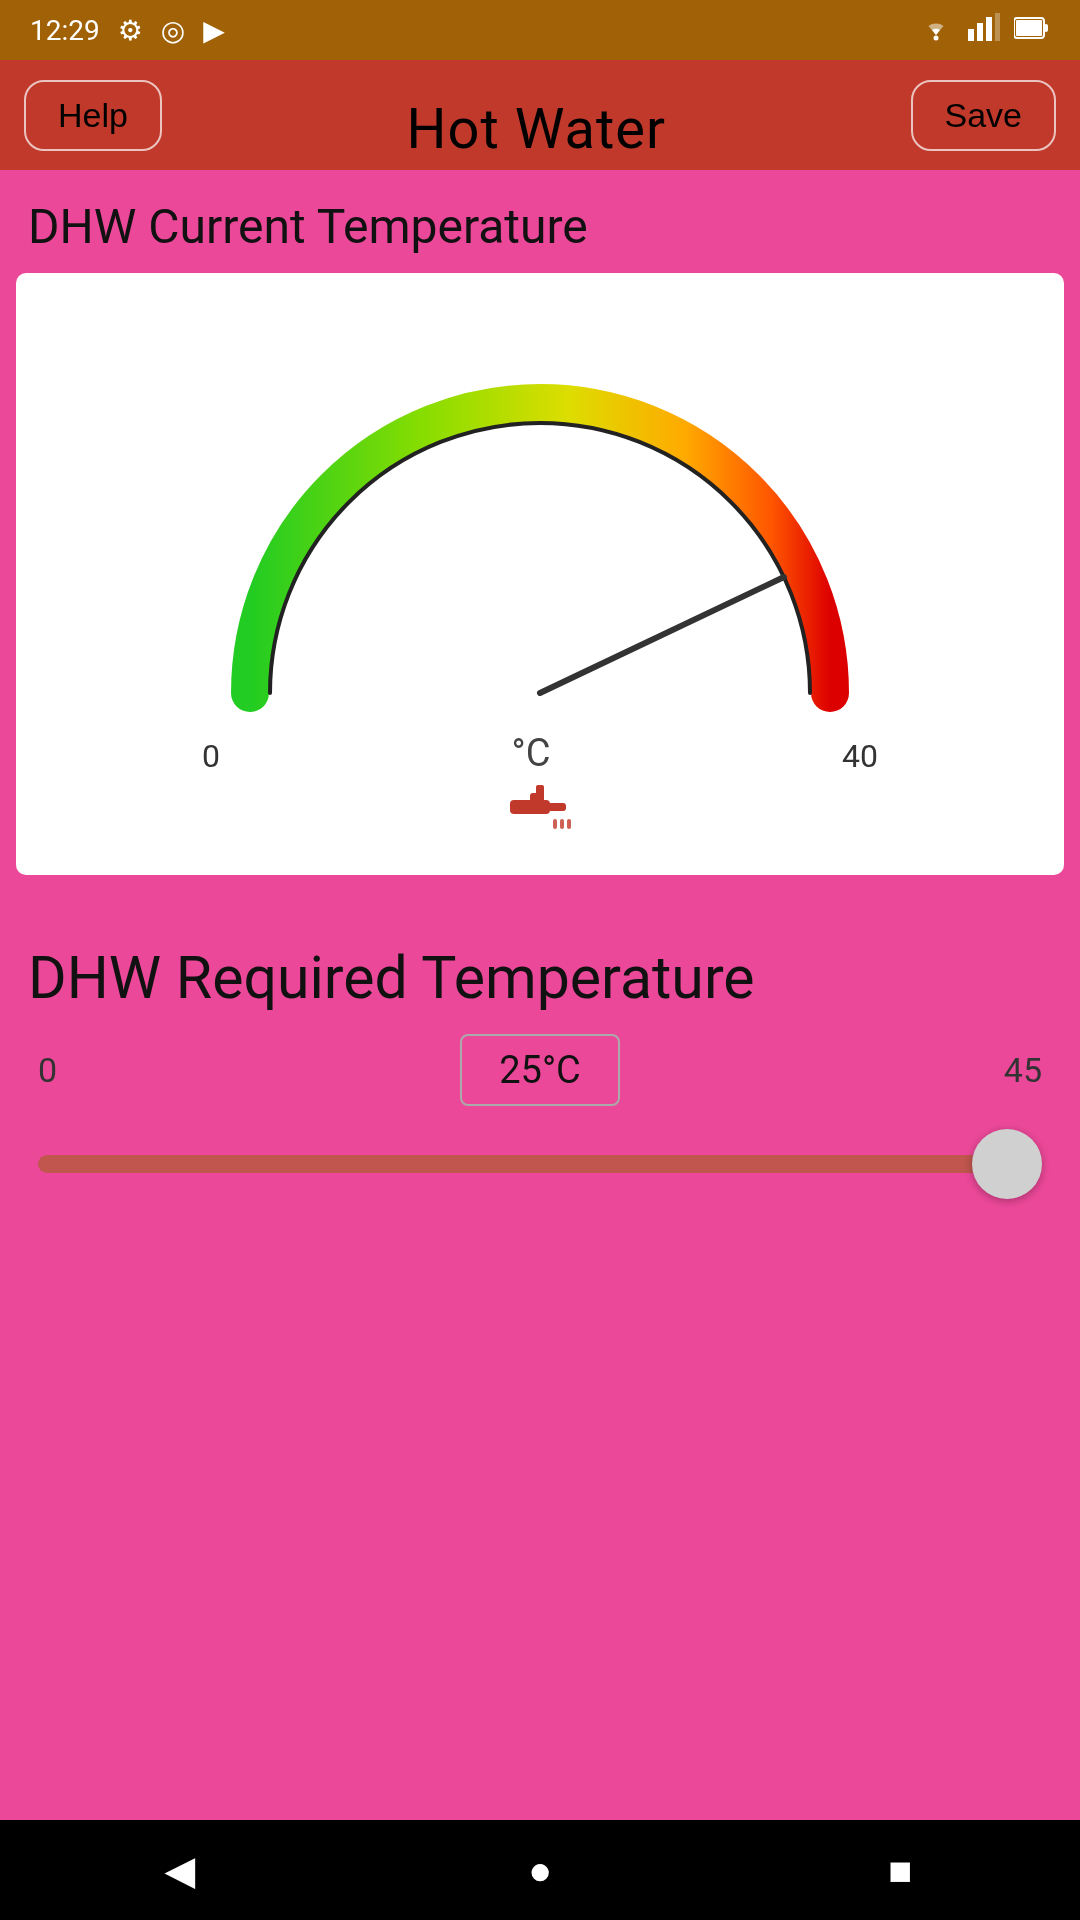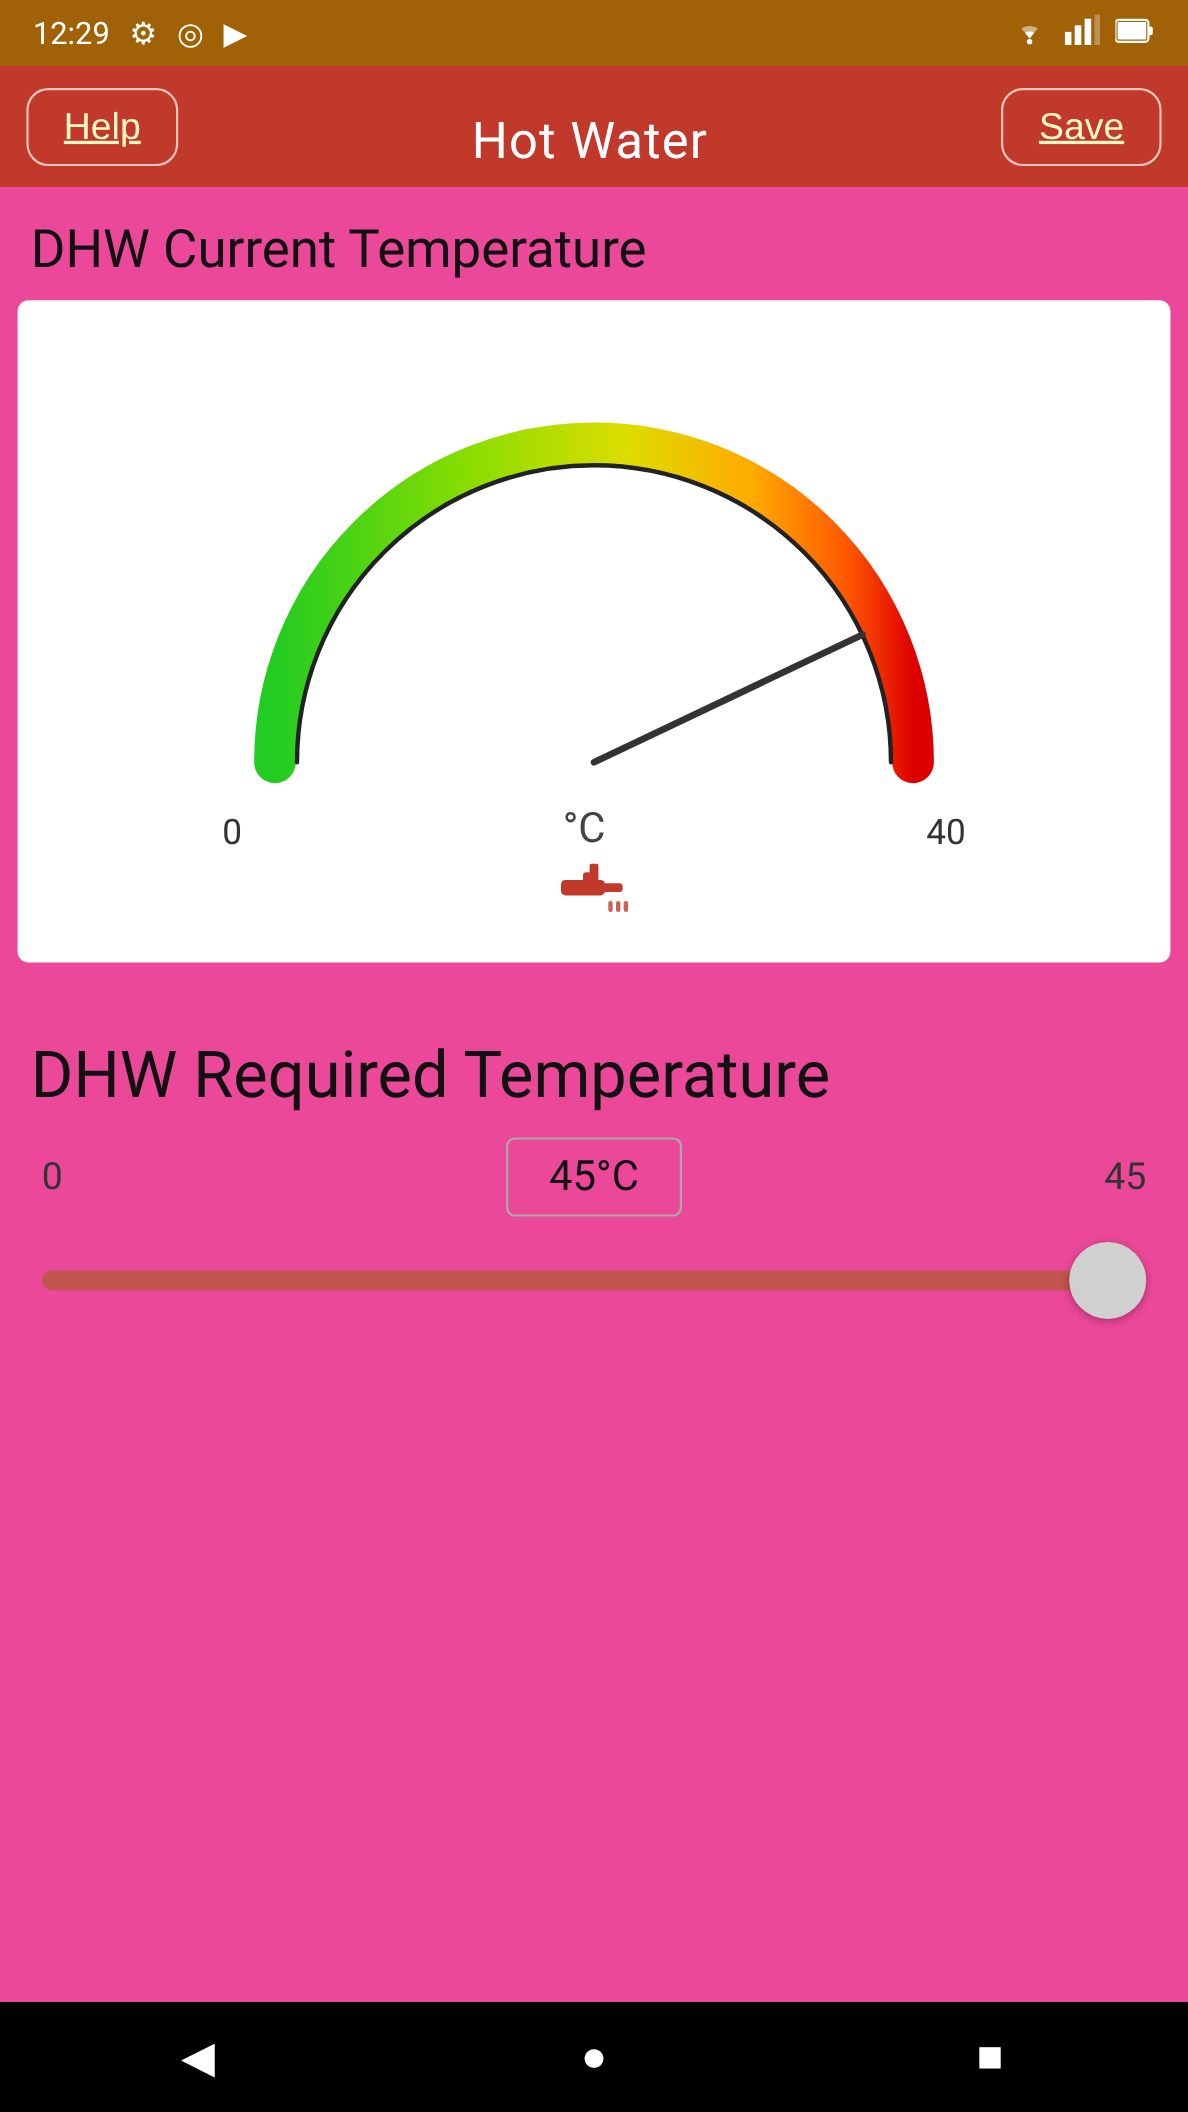--- a/index.html
+++ b/index.html
@@ -34,35 +34,34 @@
     .app-bar {
       background: #c0392b;
       height: 110px;
       display: flex;
       align-items: center;
       justify-content: space-between;
       padding: 0 24px;
       flex-shrink: 0;
     }
     .app-bar-title {
-      color: #ffffff;
-      font-size: 46px;
+      color: #000000;
+      font-size: 56px;
       font-weight: 400;
       letter-spacing: 1px;
       margin-top: 28px;
     }
     .app-bar-btn {
       background: transparent;
       border: 2px solid rgba(255,255,255,0.7);
-      color: #fef9c3;
+      color: #000000;
       font-size: 34px;
       padding: 14px 32px;
       border-radius: 20px;
       cursor: pointer;
-      text-decoration: underline;
     }
 
     
     .content {
       flex: 1;
       background: #ec4899;
       padding: 0;
       display: flex;
       flex-direction: column;
       gap: 40px;
@@ -287,21 +286,21 @@
         </svg>
       </div>
     </div>
   </div>
 
   <div class="required-section">
     <div class="required-title">DHW Required Temperature</div>
 
     <div style="display:flex; align-items:center; justify-content:space-between; padding: 0 10px; margin-bottom: 18px;">
       <span class="slider-edge-label">0</span>
-      <div class="slider-value-box">45°C</div>
+      <div class="slider-value-box">25°C</div>
       <span class="slider-edge-label" style="text-align:right;">45</span>
     </div>
 
     <div style="padding: 0 10px; position:relative; height:80px; display:flex; align-items:center;">
       <div class="slider-track">
         <div class="slider-thumb"></div>
       </div>
     </div>
   </div>
 

